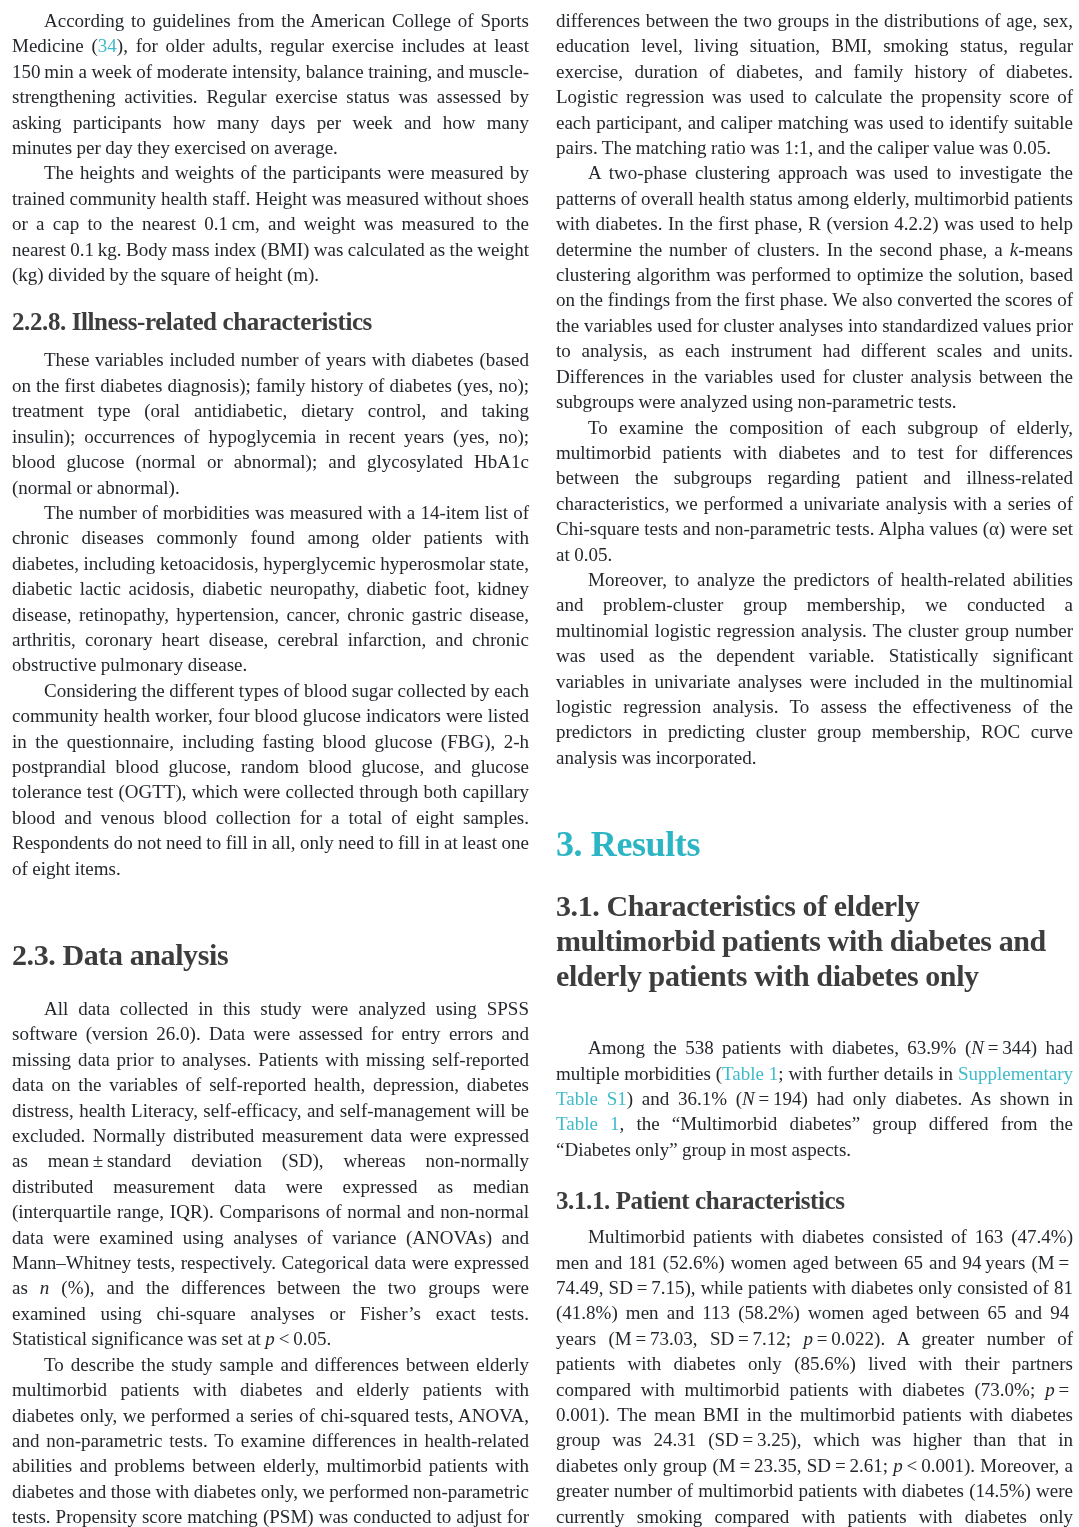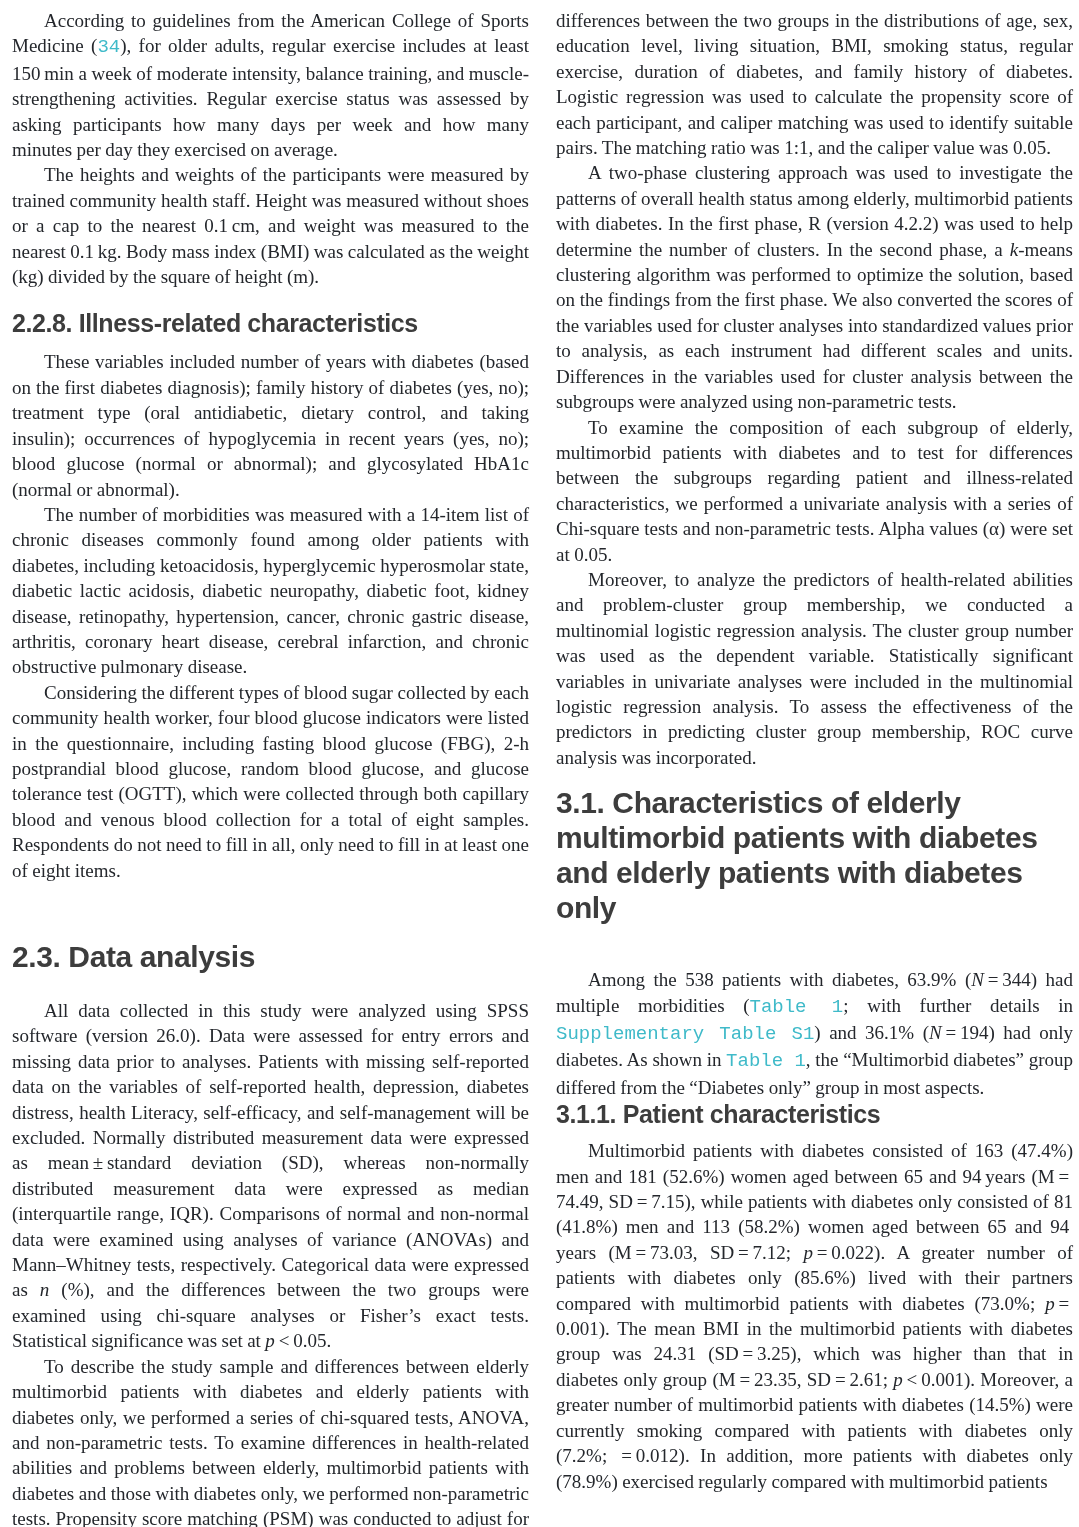--- a/index.html
+++ b/index.html
@@ -25,36 +25,36 @@
   .col{width:517px;flex:0 0 517px;}
   p.body-p{
     margin:0;
     font-size:19px;
     line-height:25.4px;
     text-align:justify;
     text-justify:inter-word;
     word-spacing:-0.3px;
   }
   p.indent{text-indent:32px;}
-  .link{color:var(--link);font-family:Liberation Mono, monospace;}
+  .link{color:var(--link);}
   .it{font-style:italic;}
   h1,h2,h3{
-    font-family:Liberation Sans, sans-serif;
+    font-family:Liberation Serif, serif;
     color:var(--head);
     font-weight:bold;
     letter-spacing:-0.4px;
     margin:0;
   }
   h1.results{font-size:36px;line-height:40px;color:var(--teal);margin:54px 0 24px;}
   h2{font-size:30px;line-height:35px;}
   h2.s23{margin:56px 0 24px;}
   h2.s31{margin:15px 0 42px;}
   h3{font-size:25px;line-height:29px;}
   h3.s228{margin:20px 0 11px;}
-  h3.s311{margin:0 0 9px;}
+  h3.s311{margin:24px 0 9px;}
 </style>
 </head>
 <body>
 
 <div class="page">
   <div class="col" id="col-left">
       <p class="body-p indent">According to guidelines from the American College of Sports Medicine (<span class="link">34</span>), for older adults, regular exercise includes at least 150 min a week of moderate intensity, balance training, and muscle-strengthening activities. Regular exercise status was assessed by asking participants how many days per week and how many minutes per day they exercised on average.</p>
       <p class="body-p indent">The heights and weights of the participants were measured by trained community health staff. Height was measured without shoes or a cap to the nearest 0.1 cm, and weight was measured to the nearest 0.1 kg. Body mass index (BMI) was calculated as the weight (kg) divided by the square of height (m).</p>
       <h3 class="s228">2.2.8. Illness-related characteristics</h3>
       <p class="body-p indent">These variables included number of years with diabetes (based on the first diabetes diagnosis); family history of diabetes (yes, no); treatment type (oral antidiabetic, dietary control, and taking insulin); occurrences of hypoglycemia in recent years (yes, no); blood glucose (normal or abnormal); and glycosylated HbA1c (normal or abnormal).</p>
@@ -62,18 +62,19 @@
       <p class="body-p indent">Considering the different types of blood sugar collected by each community health worker, four blood glucose indicators were listed in the questionnaire, including fasting blood glucose (FBG), 2-h postprandial blood glucose, random blood glucose, and glucose tolerance test (OGTT), which were collected through both capillary blood and venous blood collection for a total of eight samples. Respondents do not need to fill in all, only need to fill in at least one of eight items.</p>
       <h2 class="s23">2.3. Data analysis</h2>
       <p class="body-p indent">All data collected in this study were analyzed using SPSS software (version 26.0). Data were assessed for entry errors and missing data prior to analyses. Patients with missing self-reported data on the variables of self-reported health, depression, diabetes distress, health Literacy, self-efficacy, and self-management will be excluded. Normally distributed measurement data were expressed as mean ± standard deviation (SD), whereas non-normally distributed measurement data were expressed as median (interquartile range, IQR). Comparisons of normal and non-normal data were examined using analyses of variance (ANOVAs) and Mann–Whitney tests, respectively. Categorical data were expressed as <span class="it">n</span> (%), and the differences between the two groups were examined using chi-square analyses or Fisher’s exact tests. Statistical significance was set at <span class="it">p</span> &lt; 0.05.</p>
       <p class="body-p indent">To describe the study sample and differences between elderly multimorbid patients with diabetes and elderly patients with diabetes only, we performed a series of chi-squared tests, ANOVA, and non-parametric tests. To examine differences in health-related abilities and problems between elderly, multimorbid patients with diabetes and those with diabetes only, we performed non-parametric tests. Propensity score matching (PSM) was conducted to adjust for possible</p>
     </div>
   <div class="col" id="col-right">
       <p class="body-p">differences between the two groups in the distributions of age, sex, education level, living situation, BMI, smoking status, regular exercise, duration of diabetes, and family history of diabetes. Logistic regression was used to calculate the propensity score of each participant, and caliper matching was used to identify suitable pairs. The matching ratio was 1:1, and the caliper value was 0.05.</p>
       <p class="body-p indent">A two-phase clustering approach was used to investigate the patterns of overall health status among elderly, multimorbid patients with diabetes. In the first phase, R (version 4.2.2) was used to help determine the number of clusters. In the second phase, a <span class="it">k</span>-means clustering algorithm was performed to optimize the solution, based on the findings from the first phase. We also converted the scores of the variables used for cluster analyses into standardized values prior to analysis, as each instrument had different scales and units. Differences in the variables used for cluster analysis between the subgroups were analyzed using non-parametric tests.</p>
       <p class="body-p indent">To examine the composition of each subgroup of elderly, multimorbid patients with diabetes and to test for differences between the subgroups regarding patient and illness-related characteristics, we performed a univariate analysis with a series of Chi-square tests and non-parametric tests. Alpha values (α) were set at 0.05.</p>
       <p class="body-p indent">Moreover, to analyze the predictors of health-related abilities and problem-cluster group membership, we conducted a multinomial logistic regression analysis. The cluster group number was used as the dependent variable. Statistically significant variables in univariate analyses were included in the multinomial logistic regression analysis. To assess the effectiveness of the predictors in predicting cluster group membership, ROC curve analysis was incorporated.</p>
+      <h1 class="results">3. Results</h1>
       <h2 class="s31">3.1. Characteristics of elderly multimorbid patients with diabetes and elderly patients with diabetes only</h2>
       <p class="body-p indent">Among the 538 patients with diabetes, 63.9% (<span class="it">N</span> = 344) had multiple morbidities (<span class="link">Table 1</span>; with further details in <span class="link">Supplementary Table S1</span>) and 36.1% (<span class="it">N</span> = 194) had only diabetes. As shown in <span class="link">Table 1</span>, the “Multimorbid diabetes” group differed from the “Diabetes only” group in most aspects.</p>
       <h3 class="s311">3.1.1. Patient characteristics</h3>
       <p class="body-p indent">Multimorbid patients with diabetes consisted of 163 (47.4%) men and 181 (52.6%) women aged between 65 and 94 years (M = 74.49, SD = 7.15), while patients with diabetes only consisted of 81 (41.8%) men and 113 (58.2%) women aged between 65 and 94 years (M = 73.03, SD = 7.12; <span class="it">p</span> = 0.022). A greater number of patients with diabetes only (85.6%) lived with their partners compared with multimorbid patients with diabetes (73.0%; <span class="it">p</span> = 0.001). The mean BMI in the multimorbid patients with diabetes group was 24.31 (SD = 3.25), which was higher than that in diabetes only group (M = 23.35, SD = 2.61; <span class="it">p</span> &lt; 0.001). Moreover, a greater number of multimorbid patients with diabetes (14.5%) were currently smoking compared with patients with diabetes only (7.2%;  = 0.012). In addition, more patients with diabetes only (78.9%) exercised regularly compared with multimorbid patients</p>
     </div>
 </div>
 
 </body></html>

